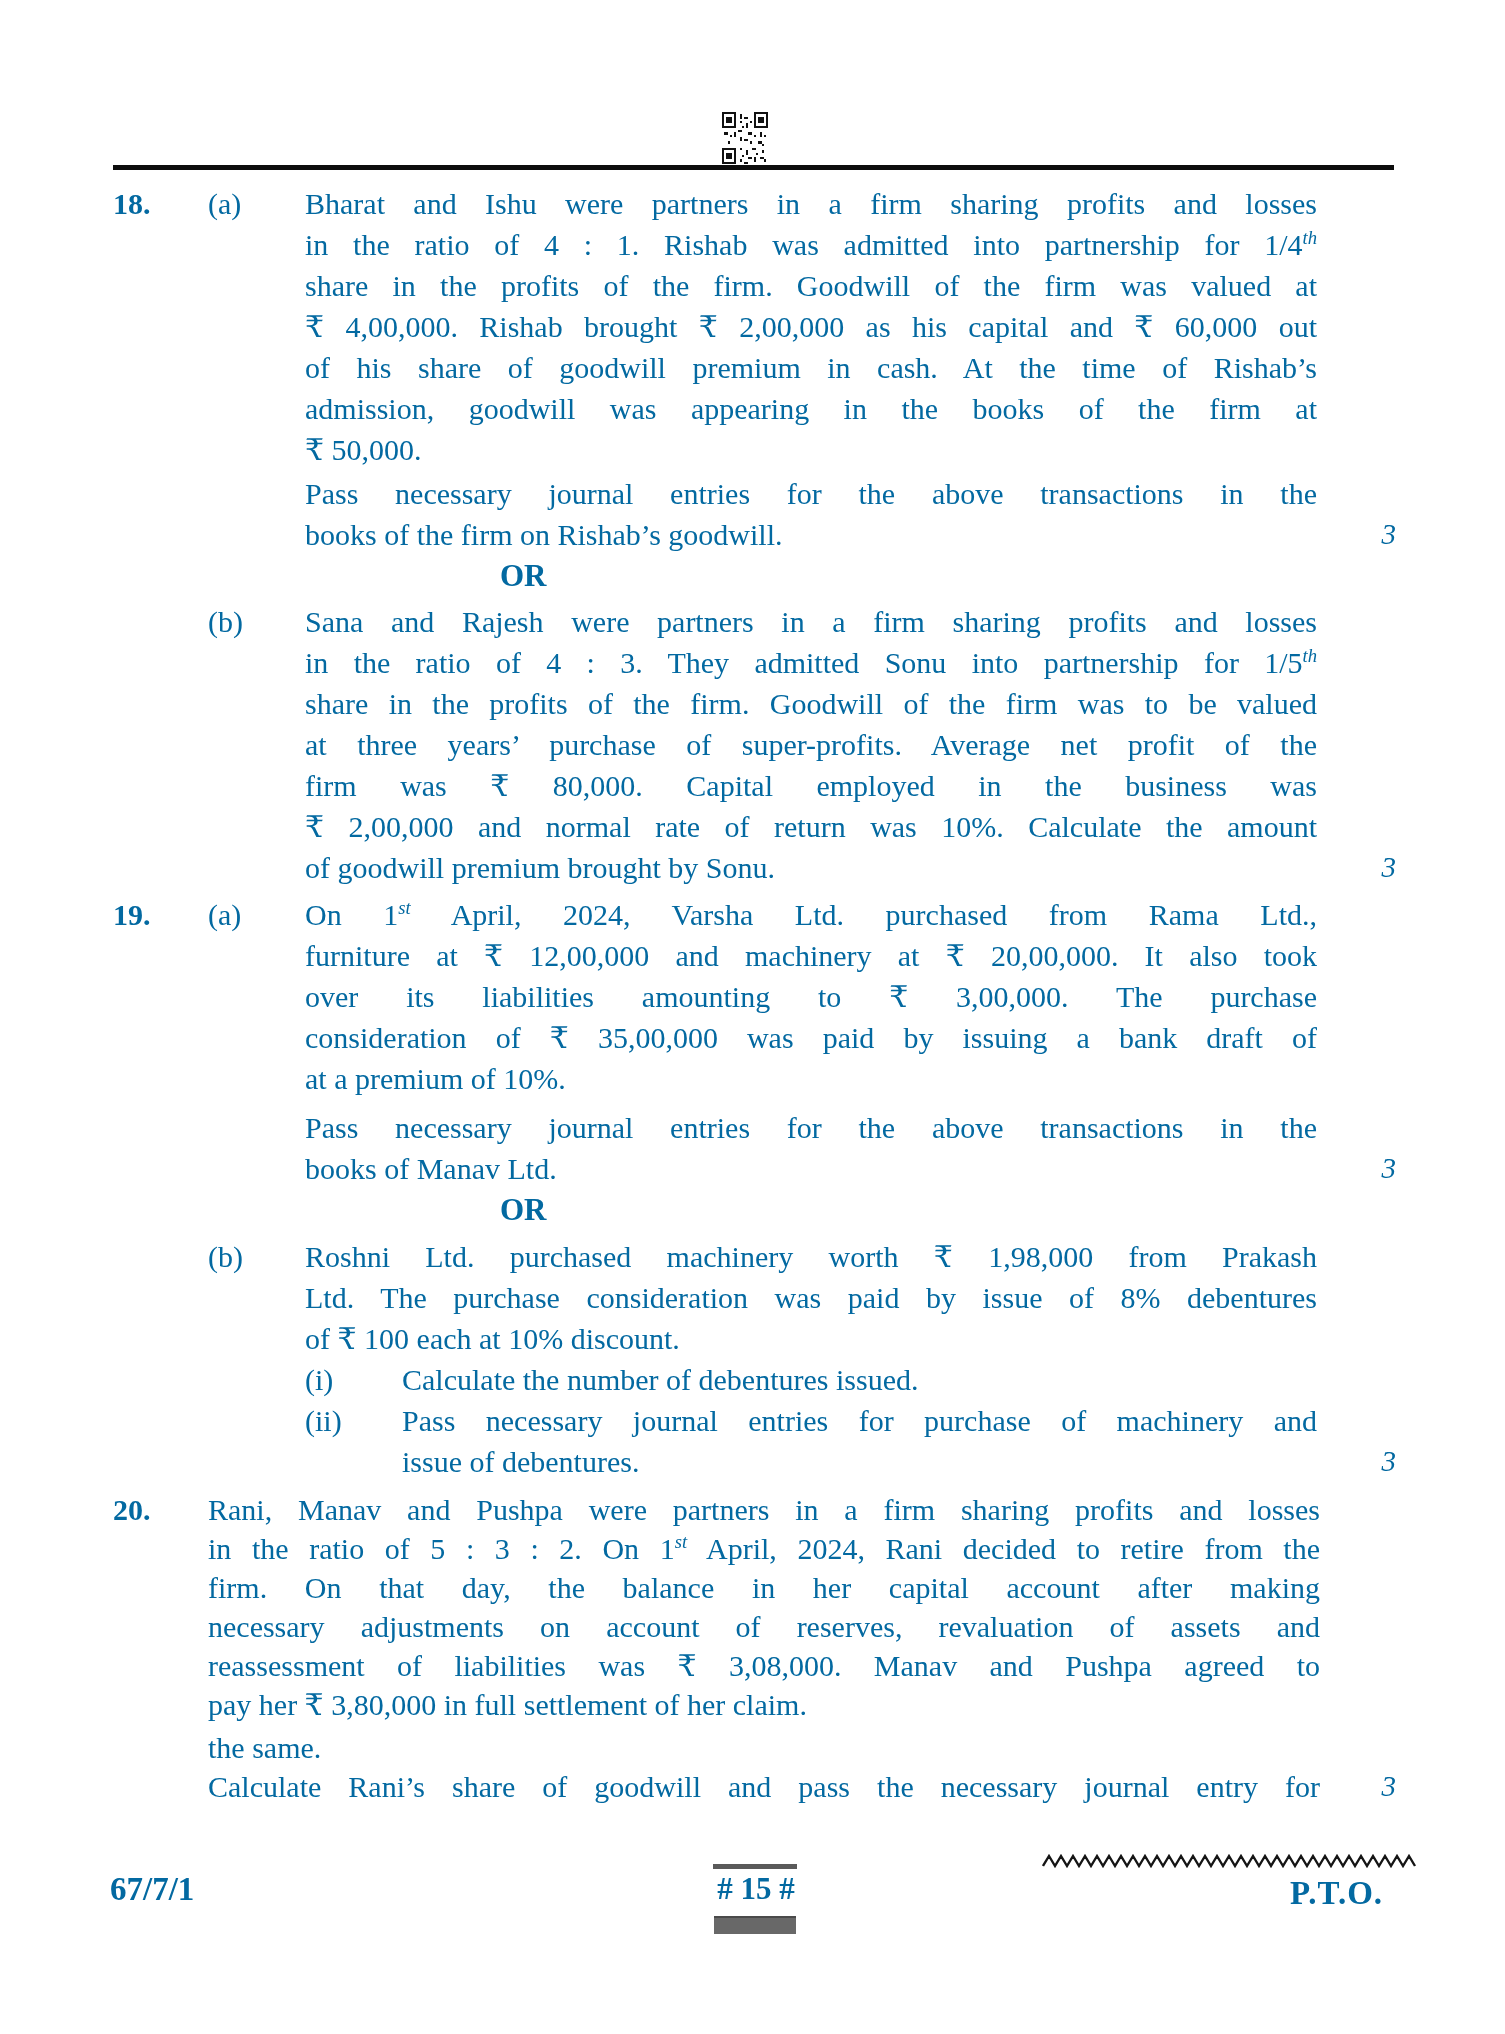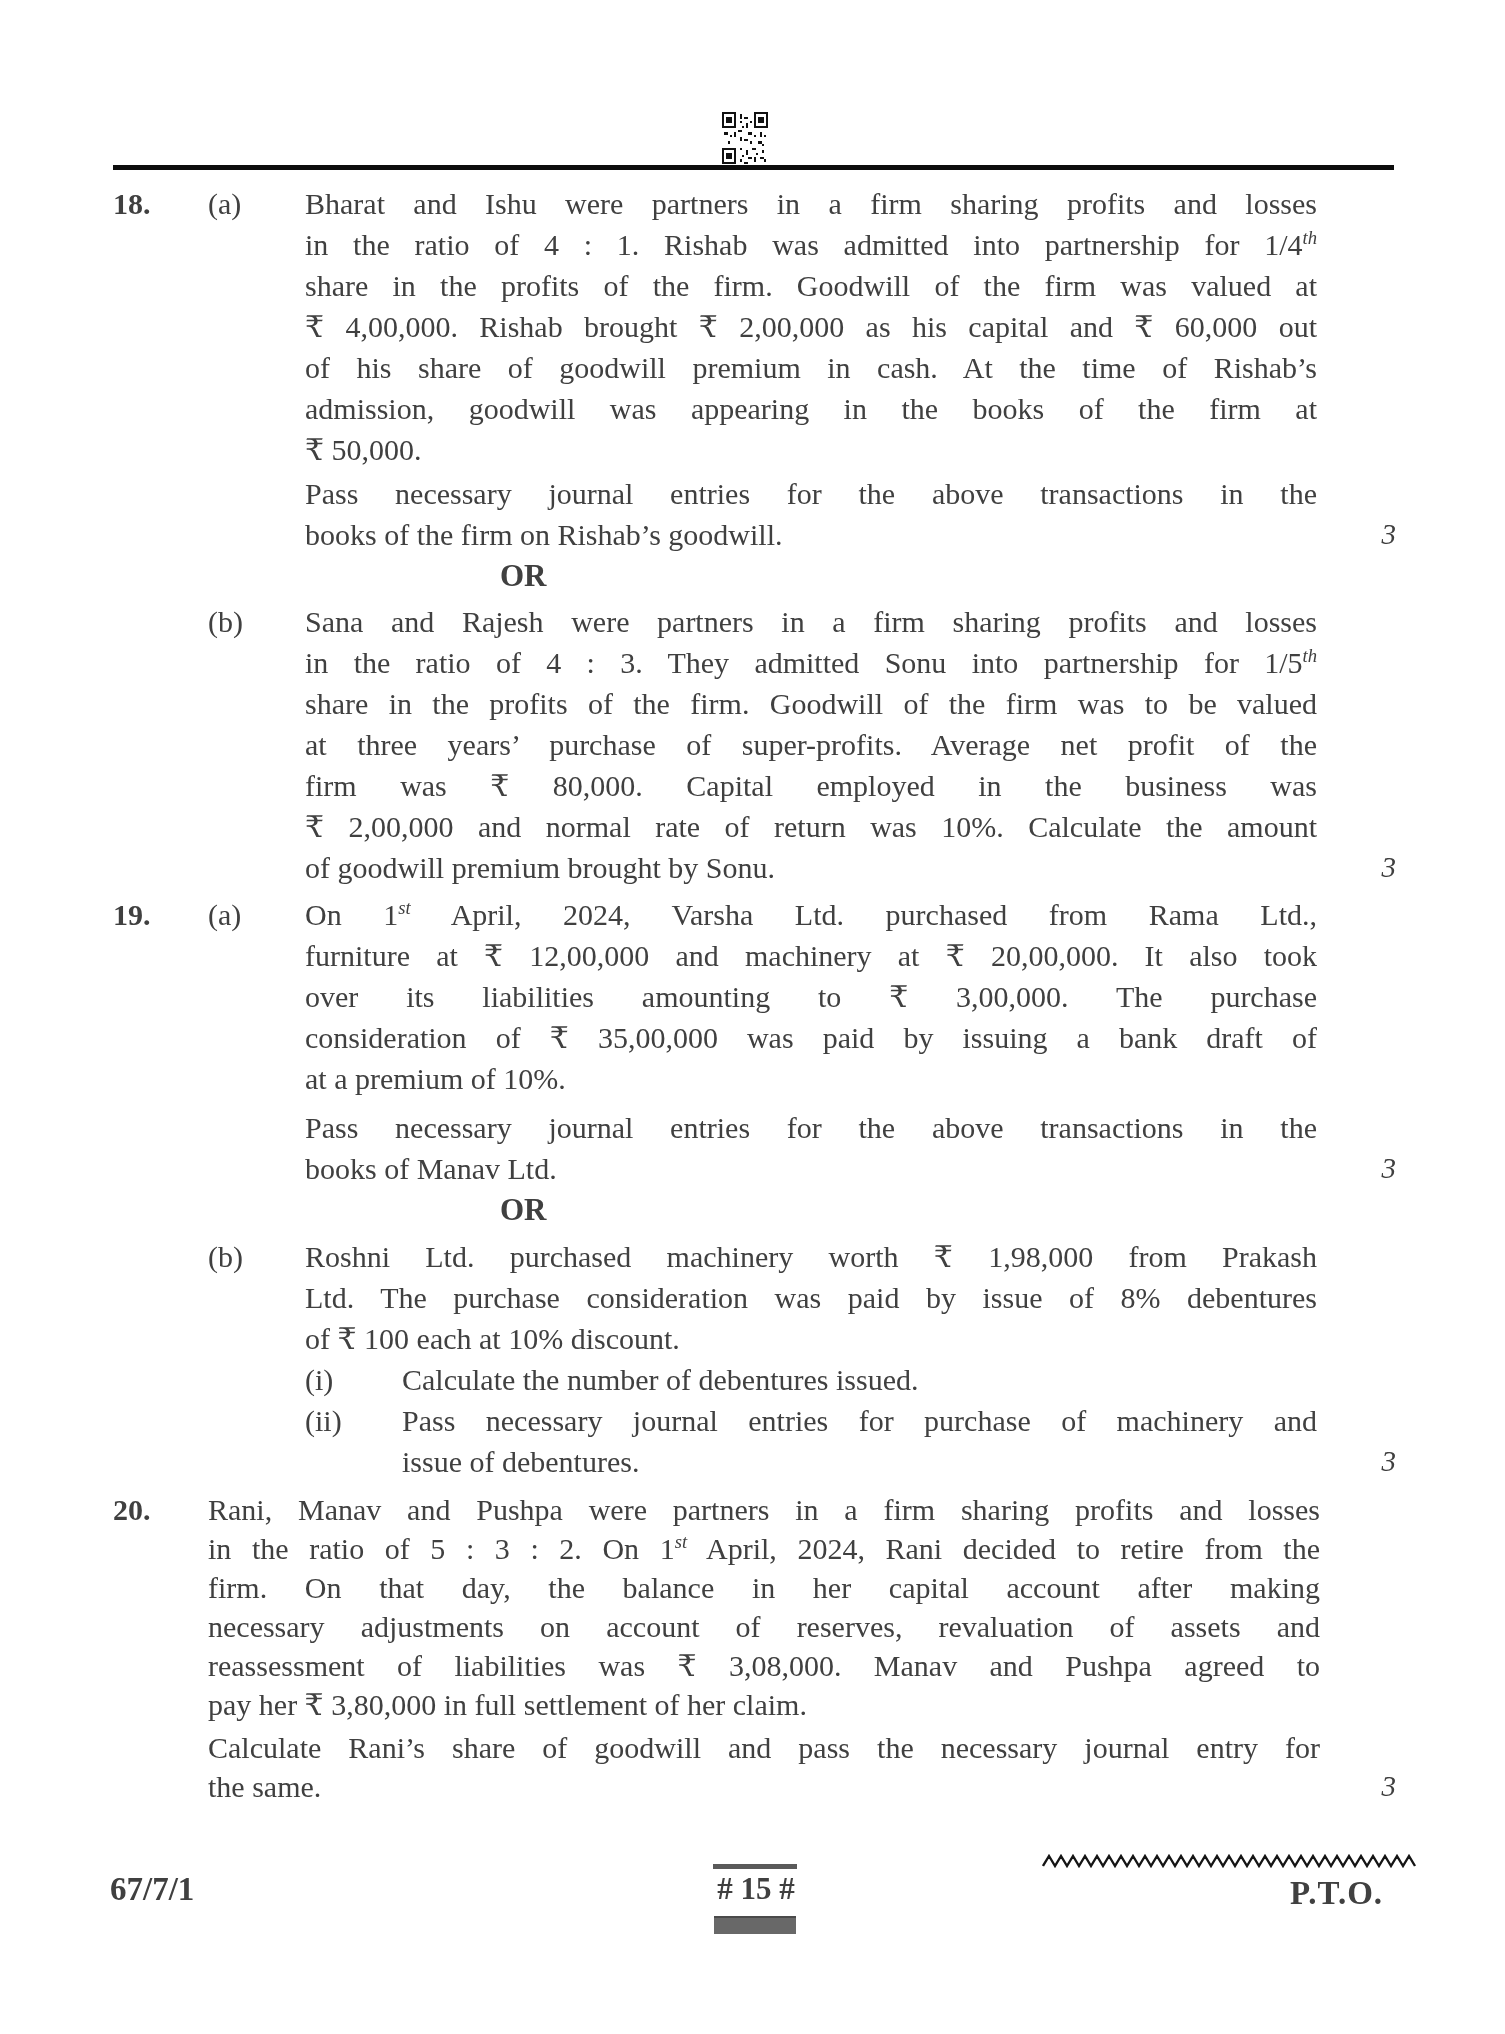--- a/index.html
+++ b/index.html
@@ -1,20 +1,20 @@
 <!DOCTYPE html>
 <html><head>
 <meta charset="utf-8">
 <style>
   html,body { margin:0; padding:0; background:#e8e8e8; }
   .page {
     position:relative;
     width:1505px; height:2034px;
     background:#ffffff;
-    color:#404040;
+    color:#0369a1;
     font-family:"Liberation Serif","DejaVu Serif",serif;
     overflow:hidden;
   }
   .qr {
     position:absolute; left:722px; top:112px;
     width:46px; height:52px;
   }
   .top-rule {
     position:absolute; left:113px; top:165px;
     width:1281px; height:5px; background:#0d0d0d;
@@ -260,22 +260,22 @@
         <div class="ln">necessary adjustments on account of reserves, revaluation of assets and</div>
         <div class="ln">reassessment of liabilities was ₹ 3,08,000. Manav and Pushpa agreed to</div>
         <div class="ln last">pay her ₹ 3,80,000 in full settlement of her claim.</div>
       </div>
       <div class="marks"></div>
     </section>
 
     <section class="qrow wide q20 row-20-p2">
       <div class="qnum"></div>
       <div class="qtext">
+        <div class="ln last">the same.</div>
         <div class="ln">Calculate Rani’s share of goodwill and pass the necessary journal entry for</div>
-        <div class="ln last">the same.</div>
       </div>
       <div class="marks">3</div>
     </section>
 
   </main>
 
   <div class="paper-code">67/7/1</div>
   <div class="center-line"></div>
   <div class="page-number"># 15 #</div>
   <div class="center-bar"></div>

